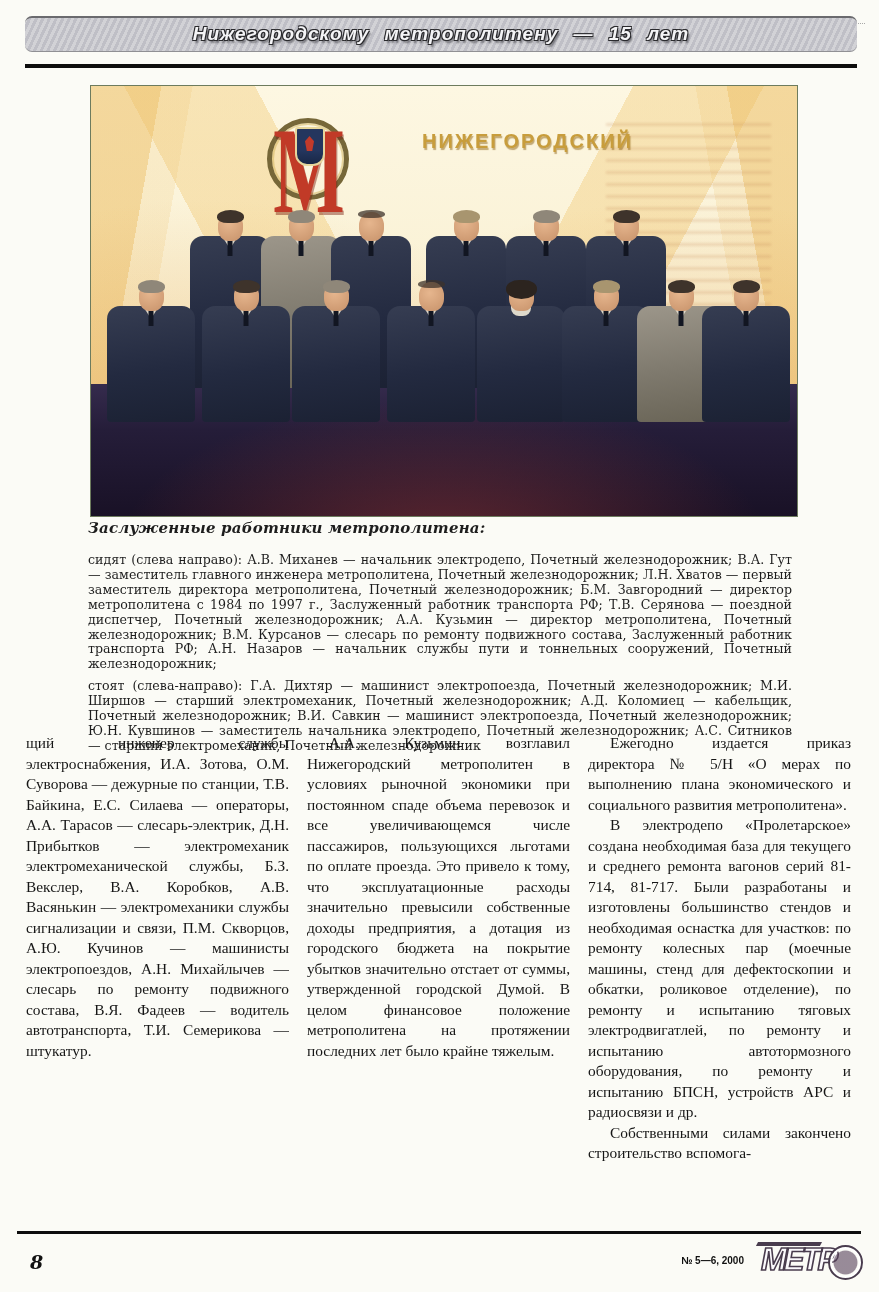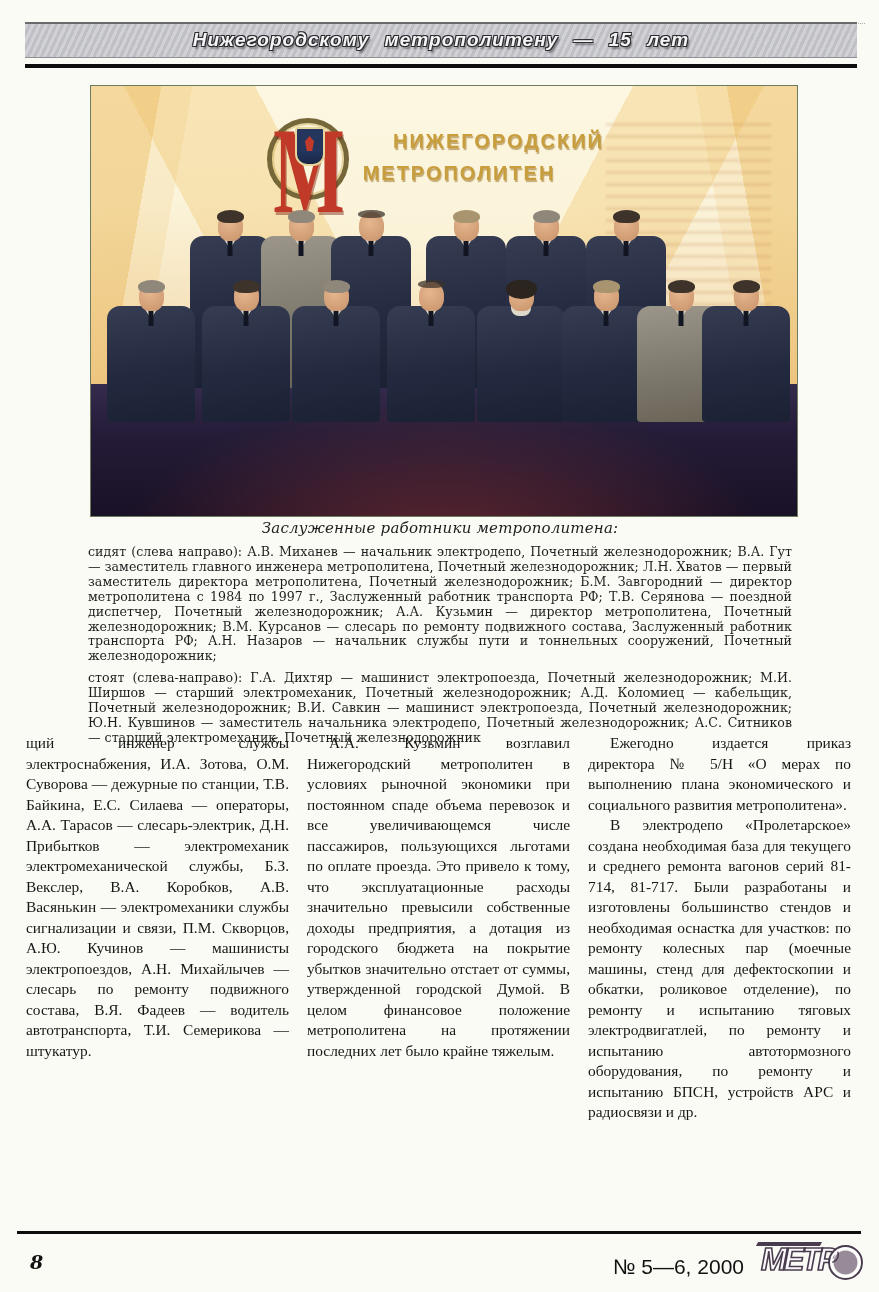--- a/index.html
+++ b/index.html
@@ -1,23 +1,23 @@
 <!DOCTYPE html>
 <html><head>
 <meta charset="utf-8">
 <style>
   html,body{margin:0;padding:0;}
   body{width:879px;height:1292px;position:relative;background:#fbfbf6;
        font-family:"Liberation Serif",serif;overflow:hidden;}
 
   
   .hairline-top{position:absolute;top:23px;left:30px;right:14px;border-top:1px dotted #a8a8a8;}
-  .banner{position:absolute;top:22px;left:25px;right:22px;height:33px;
+  .banner{position:absolute;top:16px;left:25px;right:22px;height:33px;
           background:repeating-linear-gradient(115deg,#d2d2d6 0 3px,#bfbfc6 3px 6px);
-          border-top:2px solid #6a6a6e;border-bottom:1px solid #909094;}
+          border-top:2px solid #6a6a6e;border-bottom:1px solid #909094;border-radius:7px;}
   .banner-title{width:100%;text-align:center;line-height:31px;
                 font-family:"Liberation Sans",sans-serif;font-weight:bold;font-style:italic;
                 font-size:19px;letter-spacing:1px;word-spacing:9px;color:#f4f4f6;
                 text-shadow:-1px -1px 0 #2b2b2e,1px -1px 0 #2b2b2e,-1px 1px 0 #2b2b2e,
                             1px 1px 0 #2b2b2e,2px 3px 2px rgba(40,40,45,.55);}
   .banner-rule{position:absolute;top:64px;left:25px;right:22px;height:4px;background:#0d0d0d;}
 
   
   .photo{position:absolute;left:90px;top:85px;width:706px;height:430px;overflow:hidden;
          border:1px solid #6d7b5e;background:#f8efd2;}
@@ -36,21 +36,21 @@
       border:5px solid #766738;box-sizing:border-box;
       box-shadow:inset 0 0 0 2px rgba(210,180,90,.5);}
   .logo-m{position:absolute;left:150px;top:38px;width:136px;text-align:center;
       font-family:"Liberation Serif",serif;font-weight:bold;font-size:122px;line-height:94px;
       color:#c13a27;transform:scaleX(.62);text-shadow:2px 3px 0 rgba(122,32,16,.45);}
   .logo-crest{position:absolute;left:204px;top:41px;width:26px;height:35px;
       background:linear-gradient(#24365e 62%,#192746);border:2px solid #e6d69c;
       border-radius:3px 3px 12px 12px;z-index:2;}
   .logo-crest::after{content:'';position:absolute;left:8px;top:7px;width:9px;height:15px;
       background:#c23a2a;clip-path:polygon(50% 0,100% 35%,80% 100%,20% 100%,0 35%);}
-  .wall-text-1{position:absolute;left:302px;top:44px;width:240px;text-align:left;
+  .wall-text-1{position:absolute;left:302px;top:44px;width:240px;text-align:right;
       font-family:"Liberation Sans",sans-serif;font-weight:bold;font-size:20px;
       letter-spacing:2px;color:#c89d3c;text-shadow:1px 2px 1px rgba(148,106,28,.55);}
   .wall-text-2{position:absolute;left:258px;top:76px;width:220px;text-align:center;
       font-family:"Liberation Sans",sans-serif;font-weight:bold;font-size:20px;
       letter-spacing:2px;color:#c89d3c;text-shadow:1px 2px 1px rgba(148,106,28,.55);}
   .floor{position:absolute;left:0;right:0;top:298px;bottom:0;
       background:radial-gradient(ellipse at 50% 125%,rgba(142,52,52,.6),transparent 65%),
                  linear-gradient(#352b4d 0%,#251d39 35%,#191126 100%);}
 
   
@@ -72,40 +72,40 @@
   .torso::before{content:'';position:absolute;top:0;left:50%;transform:translateX(-50%);
       width:16px;height:13px;background:#ded9cb;clip-path:polygon(0 0,100% 0,50% 100%);}
   .torso::after{content:'';position:absolute;top:3px;left:50%;transform:translateX(-50%);
       width:5px;height:17px;background:#121622;}
   .suit-gray .torso{background:linear-gradient(172deg,#9c968a 0%,#7e796d 55%,#696456 100%);}
   .woman .torso::before{width:20px;height:10px;clip-path:none;border-radius:0 0 8px 8px;}
   .woman .torso::after{display:none;}
 
   
   .caption{position:absolute;left:88px;top:519px;width:704px;color:#1d1d1d;}
-  .caption-heading{font-family:"DejaVu Serif",serif;font-weight:normal;font-style:italic;
-      font-size:15px;line-height:1.2;margin:0 0 8px;letter-spacing:.2px;text-align:center;}
+  .caption-heading{font-family:"DejaVu Serif",serif;font-weight:bold;font-style:italic;
+      font-size:15px;line-height:1.2;margin:0 0 16px;letter-spacing:.2px;}
   .caption p{margin:0 0 7px;font-family:"DejaVu Serif",serif;font-size:12.6px;
       line-height:14.9px;text-align:justify;}
   .lead{}
 
   
   .body-cols{position:absolute;left:26px;top:733px;width:831px;height:496px;display:flex;
       gap:18px;overflow:hidden;}
   .col{width:263px;font-family:"Liberation Serif",serif;font-size:15.4px;line-height:20.5px;
       text-align:justify;color:#161616;}
   .col p{margin:0;text-indent:22px;}
   .col p.cont{text-indent:0;}
 
   
   .foot-rule{position:absolute;top:1231px;left:17px;right:18px;height:3px;background:#0d0d0d;}
   .page-num{position:absolute;left:30px;top:1251px;font-family:"DejaVu Serif",serif;
       font-weight:bold;font-style:italic;font-size:19px;color:#111;}
   .issue{position:absolute;right:135px;top:1255px;font-family:"Liberation Sans",sans-serif;
-      font-weight:normal;font-size:21px;color:#111;}
+      font-weight:bold;font-size:10px;color:#111;}
   .metro-mark{position:absolute;right:14px;top:1240px;width:108px;height:44px;}
   .metro-bar{position:absolute;left:0;top:2px;width:64px;height:4px;background:#493c4e;
       transform:skewX(-28deg);}
   .metro-word{position:absolute;left:4px;top:2px;font-family:"Liberation Sans",sans-serif;
       font-weight:bold;font-style:italic;font-size:31px;letter-spacing:-3px;color:#fbf9fc;
       -webkit-text-stroke:1.6px #493c4e;}
   .metro-o{position:absolute;right:2px;top:5px;width:31px;height:31px;border-radius:50%;
       border:2px solid #493c4e;box-shadow:inset 0 0 0 2px #fff;
       background:radial-gradient(rgba(86,64,90,.6) 0 52%,rgba(255,255,255,.25) 57%);}
 </style>
@@ -119,21 +119,20 @@
 </div>
 <div class="banner-rule"></div>
 
 <div class="photo">
   <div class="wall"></div>
   <div class="faint-board"></div>
   <div class="logo-ring"></div>
   <div class="logo-m">М</div>
   <div class="logo-crest"></div>
   <div class="wall-text-1">НИЖЕГОРОДСКИЙ</div>
-  <div class="wall-text-2">МЕТРОПОЛИТЕН</div>
   <div class="floor"></div>
 
   <div class="person p-stand" style="left:99px">
       <div class="head"></div>
       <div class="torso"></div>
     </div>
   <div class="person p-stand suit-gray hair-gray" style="left:170px">
       <div class="head"></div>
       <div class="torso"></div>
     </div>
@@ -197,20 +196,21 @@
 <div class="body-cols">
   <div class="col">
     <p class="cont">щий инженер службы электроснабжения, И.А. Зотова, О.М. Суворова — дежурные по станции, Т.В. Байкина, Е.С. Силаева — операторы, А.А. Тарасов — слесарь-электрик, Д.Н. Прибытков — электромеханик электромеханической службы, Б.З. Векслер, В.А. Коробков, А.В. Васянькин — электромеханики службы сигнализации и связи, П.М. Скворцов, А.Ю. Кучинов — машинисты электропоездов, А.Н. Михайлычев — слесарь по ремонту подвижного состава, В.Я. Фадеев — водитель автотранспорта, Т.И. Семерикова — штукатур.</p>
   </div>
   <div class="col">
     <p>А.А. Кузьмин возглавил Нижегородский метрополитен в условиях рыночной экономики при постоянном спаде объема перевозок и все увеличивающемся числе пассажиров, пользующихся льготами по оплате проезда. Это привело к тому, что эксплуатационные расходы значительно превысили собственные доходы предприятия, а дотация из городского бюджета на покрытие убытков значительно отстает от суммы, утвержденной городской Думой. В целом финансовое положение метрополитена на протяжении последних лет было крайне тяжелым.</p>
   </div>
   <div class="col">
     <p>Ежегодно издается приказ директора № 5/Н «О мерах по выполнению плана экономического и социального развития метрополитена».</p>
     <p>В электродепо «Пролетарское» создана необходимая база для текущего и среднего ремонта вагонов серий 81-714, 81-717. Были разработаны и изготовлены большинство стендов и необходимая оснастка для участков: по ремонту колесных пар (моечные машины, стенд для дефектоскопии и обкатки, роликовое отделение), по ремонту и испытанию тяговых электродвигатлей, по ремонту и испытанию автотормозного оборудования, по ремонту и испытанию БПСН, устройств АРС и радиосвязи и др.</p>
+    <p>Собственными силами закончено строительство вспомога-</p>
   </div>
 </div>
 
 <div class="foot-rule"></div>
 <div class="page-num">8</div>
 <div class="issue">№ 5—6, 2000</div>
 <div class="metro-mark">
   <div class="metro-bar"></div>
   <div class="metro-word">МЕТР</div>
   <div class="metro-o"></div>

